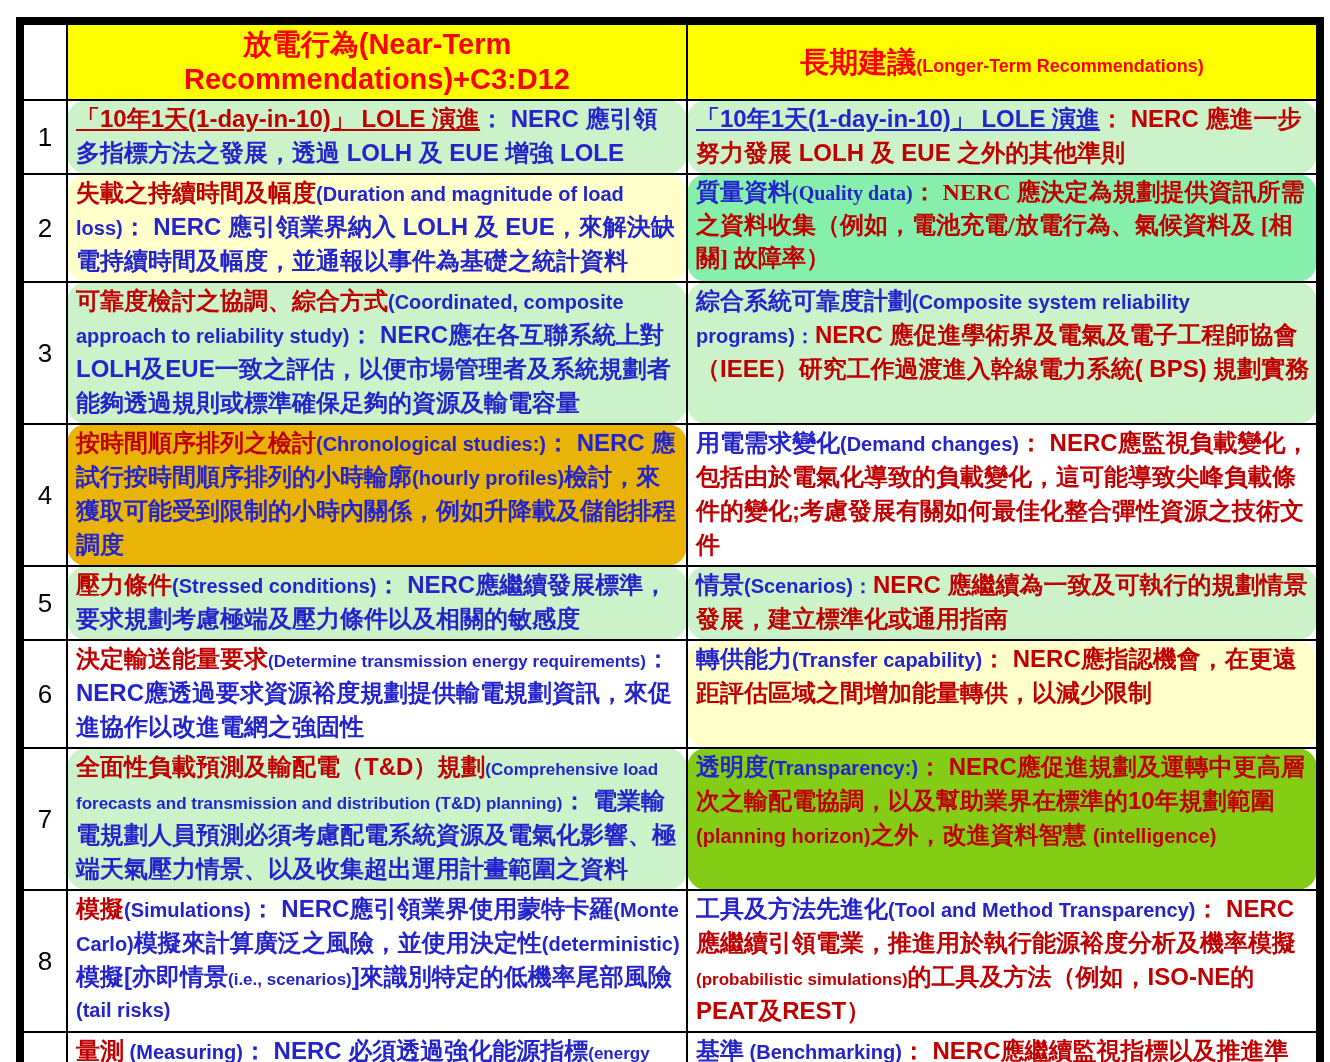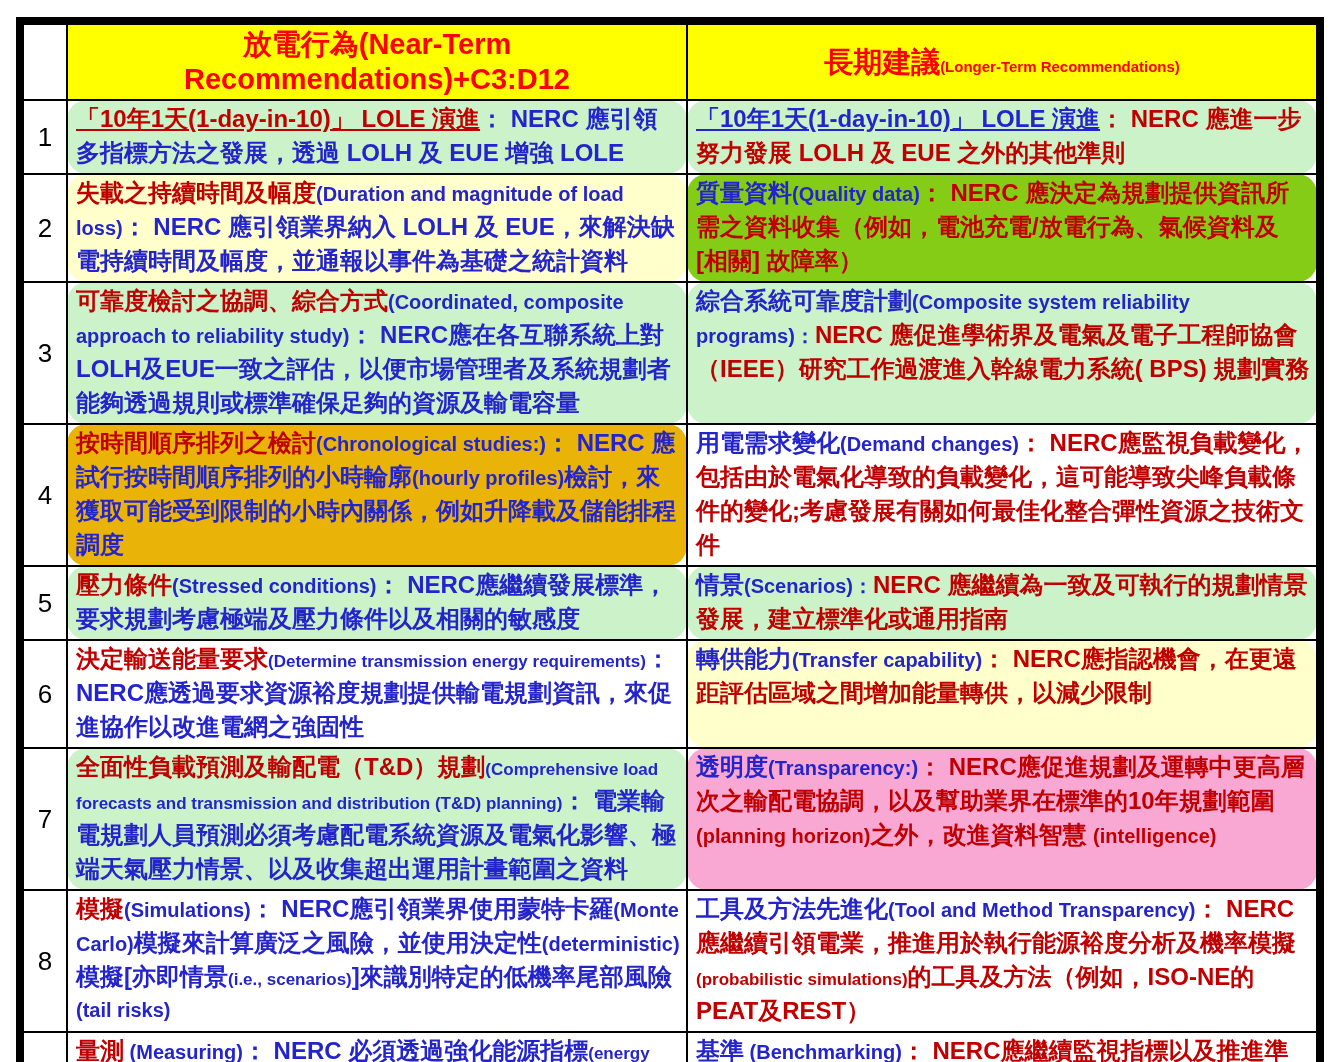--- a/index.html
+++ b/index.html
@@ -3,21 +3,21 @@
 <meta charset="utf-8">
 <style>
   html,body{margin:0;padding:0;background:#ffffff;}
   body{width:1330px;height:1062px;position:relative;font-family:"Liberation Sans","DejaVu Sans",sans-serif;}
   .frame{position:absolute;left:16px;top:17px;border:6px solid #000;background:#fff;}
   table{border-collapse:collapse;table-layout:fixed;width:1294px;}
   td,th{border:2px solid #000;margin:0;overflow:hidden;}
   th{background:#FFFF00;vertical-align:middle;text-align:center;font-weight:700;padding:2px 4px;}
   .corner{background:#ffffff;}
   .hdr-zh{font-size:29px;line-height:35px;}
-  .hdr-en{font-size:15px;}
+  .hdr-en{font-size:18px;}
   td.numcell{background:#ffffff;text-align:center;vertical-align:middle;font-size:26px;font-weight:400;color:#000;}
   td.content{vertical-align:top;padding:2px 6px 2px 8px;font-weight:700;line-height:31px;text-align:left;border-radius:20px;}
   .zh{font-size:24px;}
   .en{font-size:20px;}
   .ensm{font-size:17px;}
   .cred{color:#C00000;}
   .cblue{color:#2424CC;}
   .u{text-decoration:underline;}
   .hdrtext{color:#FF0000;}
 </style>
@@ -45,21 +45,21 @@
     </thead>
     <tbody id="tbody">
         <tr style="height: 68px;">
           <td class="numcell">1</td>
           <td class="content" style="background: rgb(203, 242, 200);"><span class="zh cred u">「10年1天(1-day-in-10)」 LOLE 演進</span><span class="zh cblue">： NERC 應引領多指標方法之發展，透過 LOLH 及 EUE 增強 LOLE</span></td>
           <td class="content" style="background: rgb(203, 242, 200);"><span class="zh cblue u">「10年1天(1-day-in-10)」 LOLE 演進</span><span class="zh cred">： NERC 應進一步努力發展 LOLH 及 EUE 之外的其他準則</span></td>
         </tr>
         <tr style="height: 92px;">
           <td class="numcell">2</td>
           <td class="content" style="background: rgb(255, 255, 204); margin-left: 33px;"><span class="zh cred">失載之持續時間及幅度</span><span class="en cblue">(Duration and magnitude of load loss)</span><span class="zh cblue">： NERC 應引領業界納入 LOLH 及 EUE，來解決缺電持續時間及幅度，並通報以事件為基礎之統計資料</span></td>
-          <td class="content" style="background: #84cc16;"><span class="zh cblue">質量資料</span><span class="en cblue">(Quality data)</span><span class="zh cred">： NERC 應決定為規劃提供資訊所需之資料收集（例如，電池充電/放電行為、氣候資料及 [相關] 故障率）</span></td>
+          <td class="content" style="background: #86efac; font-family: Liberation Serif, serif;"><span class="zh cblue">質量資料</span><span class="en cblue">(Quality data)</span><span class="zh cred">： NERC 應決定為規劃提供資訊所需之資料收集（例如，電池充電/放電行為、氣候資料及 [相關] 故障率）</span></td>
         </tr>
         <tr style="height: 126px;">
           <td class="numcell">3</td>
           <td class="content" style="background: rgb(203, 242, 200); margin-top: 39px;"><span class="zh cred">可靠度檢討之協調、綜合方式</span><span class="en cblue">(Coordinated, composite approach to reliability study)</span><span class="zh cblue">： NERC應在各互聯系統上對 LOLH及EUE一致之評估，以便市場管理者及系統規劃者能夠透過規則或標準確保足夠的資源及輸電容量</span></td>
           <td class="content" style="background: rgb(203, 242, 200);"><span class="zh cblue">綜合系統可靠度計劃</span><span class="en cblue">(Composite system reliability programs)：</span><span class="zh cred">NERC 應促進學術界及電氣及電子工程師協會（IEEE）研究工作過渡進入幹線電力系統( BPS) 規劃實務</span></td>
         </tr>
         <tr style="height: 130px;">
           <td class="numcell">4</td>
           <td class="content" style="background: #eab308;"><span class="zh cred">按時間順序排列之檢討</span><span class="en cblue">(Chronological studies:)</span><span class="zh cblue">： NERC 應試行按時間順序排列的小時輪廓</span><span class="en cblue">(hourly profiles)</span><span class="zh cblue">檢討，來獲取可能受到限制的小時內關係，例如升降載及儲能排程調度</span></td>
           <td class="content" style="background: rgb(255, 255, 255);"><span class="zh cblue">用電需求變化</span><span class="en cblue">(Demand changes)</span><span class="zh cred">： NERC應監視負載變化，包括由於電氣化導致的負載變化，這可能導致尖峰負載條件的變化;考慮發展有關如何最佳化整合彈性資源之技術文件</span></td>
@@ -70,21 +70,21 @@
           <td class="content" style="background: rgb(203, 242, 200);"><span class="zh cblue">情景</span><span class="en cblue">(Scenarios)：</span><span class="zh cred">NERC 應繼續為一致及可執行的規劃情景發展，建立標準化或通用指南</span></td>
         </tr>
         <tr style="height: 98px;">
           <td class="numcell">6</td>
           <td class="content" style="background: rgb(255, 255, 255);"><span class="zh cred">決定輸送能量要求</span><span class="ensm cblue">(Determine transmission energy requirements)</span><span class="zh cblue">： NERC應透過要求資源裕度規劃提供輸電規劃資訊，來促進協作以改進電網之強固性</span></td>
           <td class="content" style="background: rgb(255, 255, 204);"><span class="zh cblue">轉供能力</span><span class="en cblue">(Transfer capability)</span><span class="zh cred">： NERC應指認機會，在更遠距評估區域之間增加能量轉供，以減少限制</span></td>
         </tr>
         <tr style="height: 125px;">
           <td class="numcell">7</td>
           <td class="content" style="background: rgb(203, 242, 200);"><span class="zh cred">全面性負載預測及輸配電（T&amp;D）規劃</span><span class="ensm cblue">(Comprehensive load forecasts and transmission and distribution (T&amp;D) planning)</span><span class="zh cblue">： 電業輸電規劃人員預測必須考慮配電系統資源及電氣化影響、極端天氣壓力情景、以及收集超出運用計畫範圍之資料</span></td>
-          <td class="content" style="background: #f9a8d4;"><span class="zh cblue">透明度</span><span class="en cblue">(Transparency:)</span><span class="zh cred">： NERC應促進規劃及運轉中更高層次之輸配電協調，以及幫助業界在標準的10年規劃範圍</span><span class="en cred">(planning horizon)</span><span class="zh cred">之外，改進資料智慧 </span><span class="en cred">(intelligence)</span></td>
+          <td class="content" style="background: #84cc16;"><span class="zh cblue">透明度</span><span class="en cblue">(Transparency:)</span><span class="zh cred">： NERC應促進規劃及運轉中更高層次之輸配電協調，以及幫助業界在標準的10年規劃範圍</span><span class="en cred">(planning horizon)</span><span class="zh cred">之外，改進資料智慧 </span><span class="en cred">(intelligence)</span></td>
         </tr>
         <tr style="height: 129px;">
           <td class="numcell">8</td>
           <td class="content" style="background: rgb(255, 255, 255);"><span class="zh cred">模擬</span><span class="en cblue">(Simulations)</span><span class="zh cblue">： NERC應引領業界使用蒙特卡羅</span><span class="en cblue">(Monte Carlo)</span><span class="zh cblue">模擬來計算廣泛之風險，並使用決定性</span><span class="en cblue">(deterministic)</span><span class="zh cblue">模擬[亦即情景</span><span class="ensm cblue">(i.e., scenarios)</span><span class="zh cblue">]來識別特定的低機率尾部風險</span><span class="en cblue">(tail risks)</span></td>
           <td class="content" style="background: rgb(255, 255, 255);"><span class="zh cblue">工具及方法先進化</span><span class="en cblue">(Tool and Method Transparency)</span><span class="zh cred">： NERC應繼續引領電業，推進用於執行能源裕度分析及機率模擬</span><span class="ensm cred">(probabilistic simulations)</span><span class="zh cred">的工具及方法（例如，ISO-NE的PEAT及REST）</span></td>
         </tr>
         <tr style="height: 121px;">
           <td class="numcell">9</td>
           <td class="content" style="background: rgb(255, 255, 255);"><span class="zh cred">量測</span><span class="en cblue"> (Measuring)</span><span class="zh cblue">： NERC 必須透過強化能源指標</span><span class="ensm cblue">(energy metrics)</span></td>
           <td class="content" style="background: rgb(255, 255, 255);"><span class="zh cblue">基準</span><span class="en cblue"> (Benchmarking)</span><span class="zh cred">： NERC應繼續監視指標以及推進準則強化，以適應演進中的電網</span></td>

